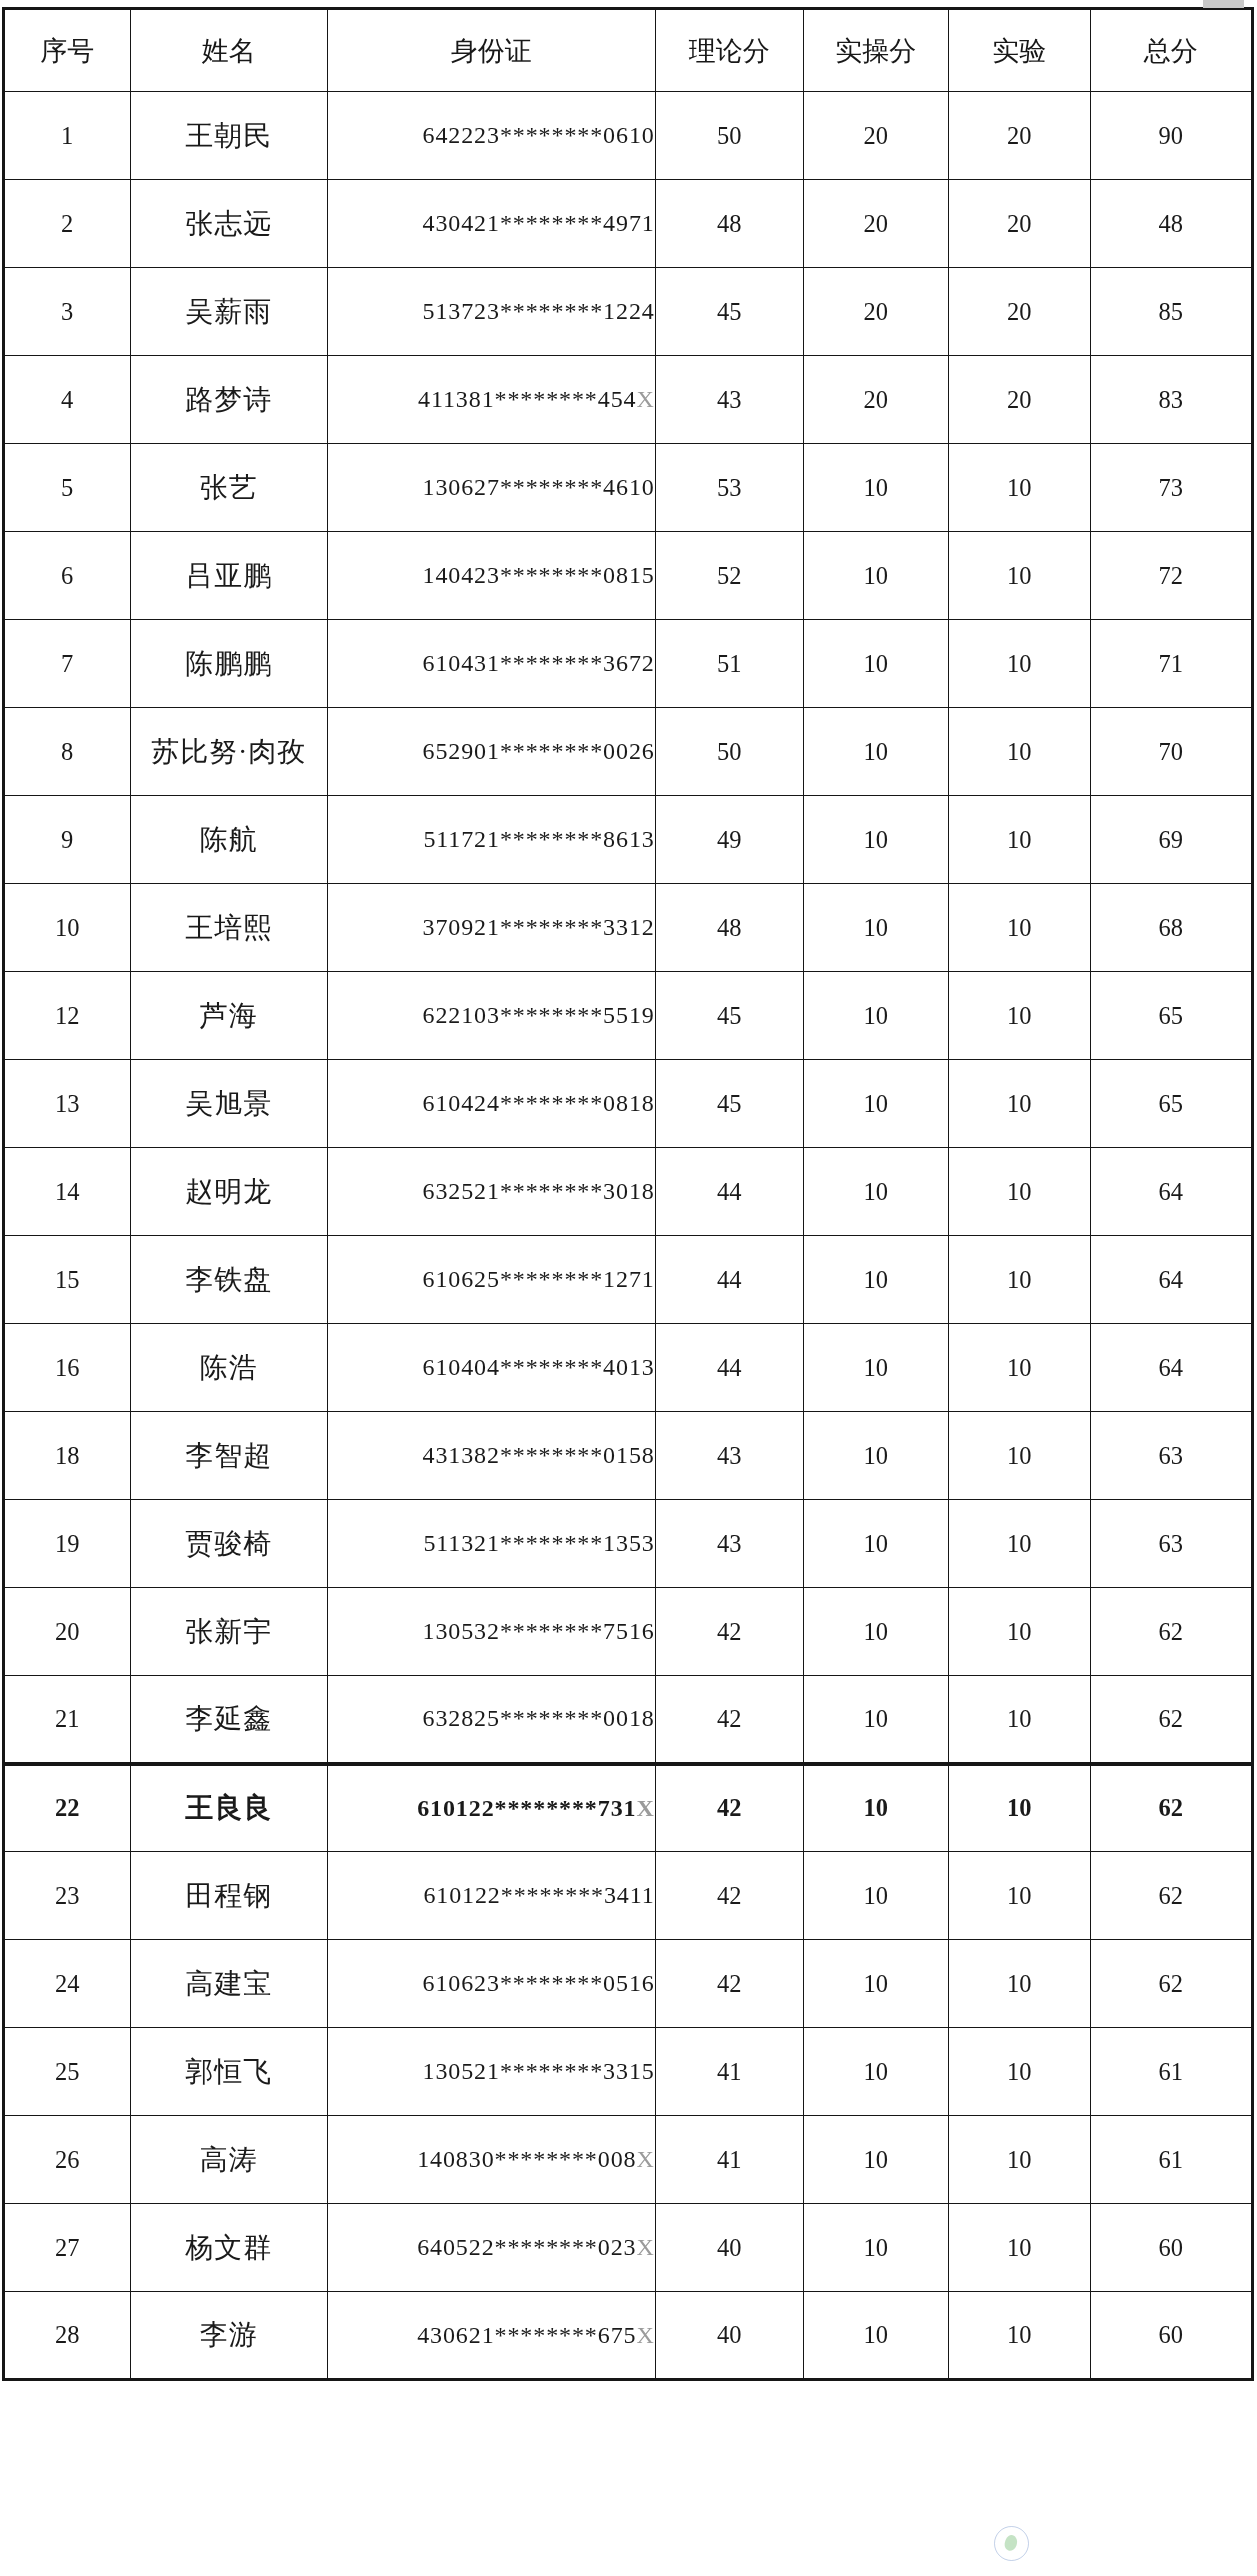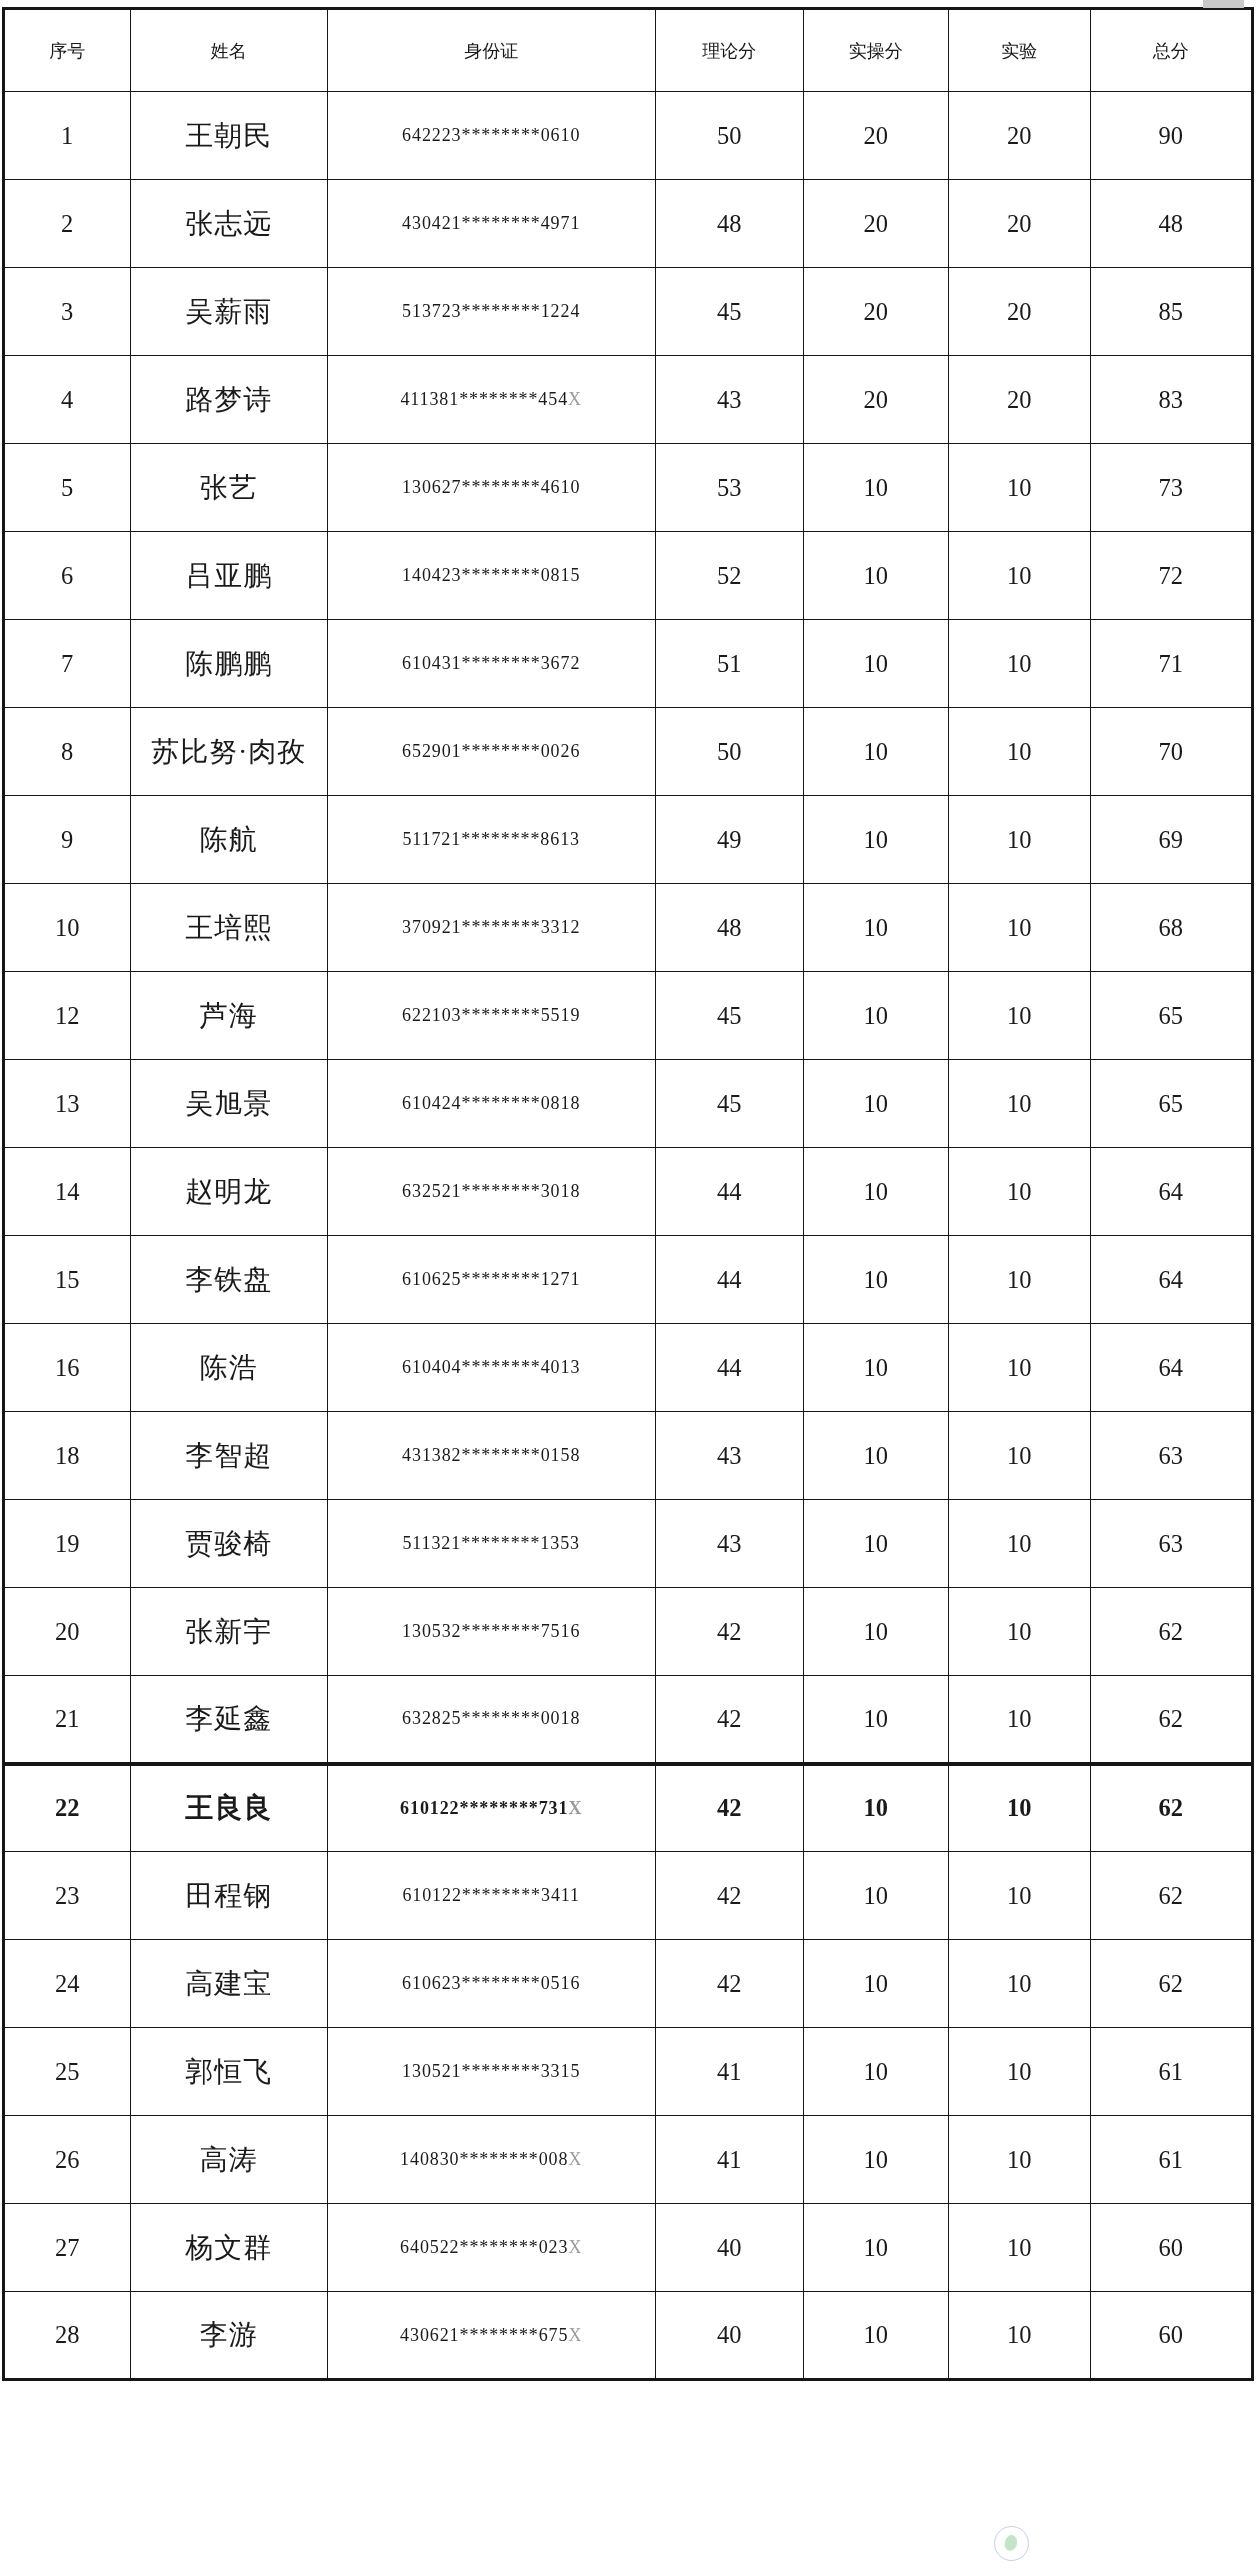--- a/index.html
+++ b/index.html
@@ -29,24 +29,24 @@
     border: 1.7px solid #161616;
     text-align: center;
     vertical-align: middle;
     padding: 0;
     font-weight: normal;
     overflow: hidden;
     white-space: nowrap;
   }
   .score-table thead tr { height: 83px; }
   .score-table tbody tr { height: 88px; }
-  .score-table th { font-size: 18px; color: #181818; margin-top: 24px; }
+  .score-table th { font-size: 27px; color: #181818; margin-top: 24px; }
   td.cell-index   { font-size: 24.5px; }
   td.cell-name    { font-size: 28px; letter-spacing: 0.9px; }
-  td.cell-id      { font-size: 18px; letter-spacing: 0.9px; }
+  td.cell-id      { font-size: 24px; letter-spacing: 0.9px; text-align: right; }
   td.cell-theory, td.cell-practical, td.cell-experiment, td.cell-total { font-size: 24.5px; }
   tr.page-break td { border-top-width: 4.4px; font-weight: bold; }
   .light-x { color: #9b9b9b; }
   .corner-artifact {
     position: absolute;
     left: 1203px;
     top: 0;
     width: 41px;
     height: 7.9px;
     background: #c9c9c9;

